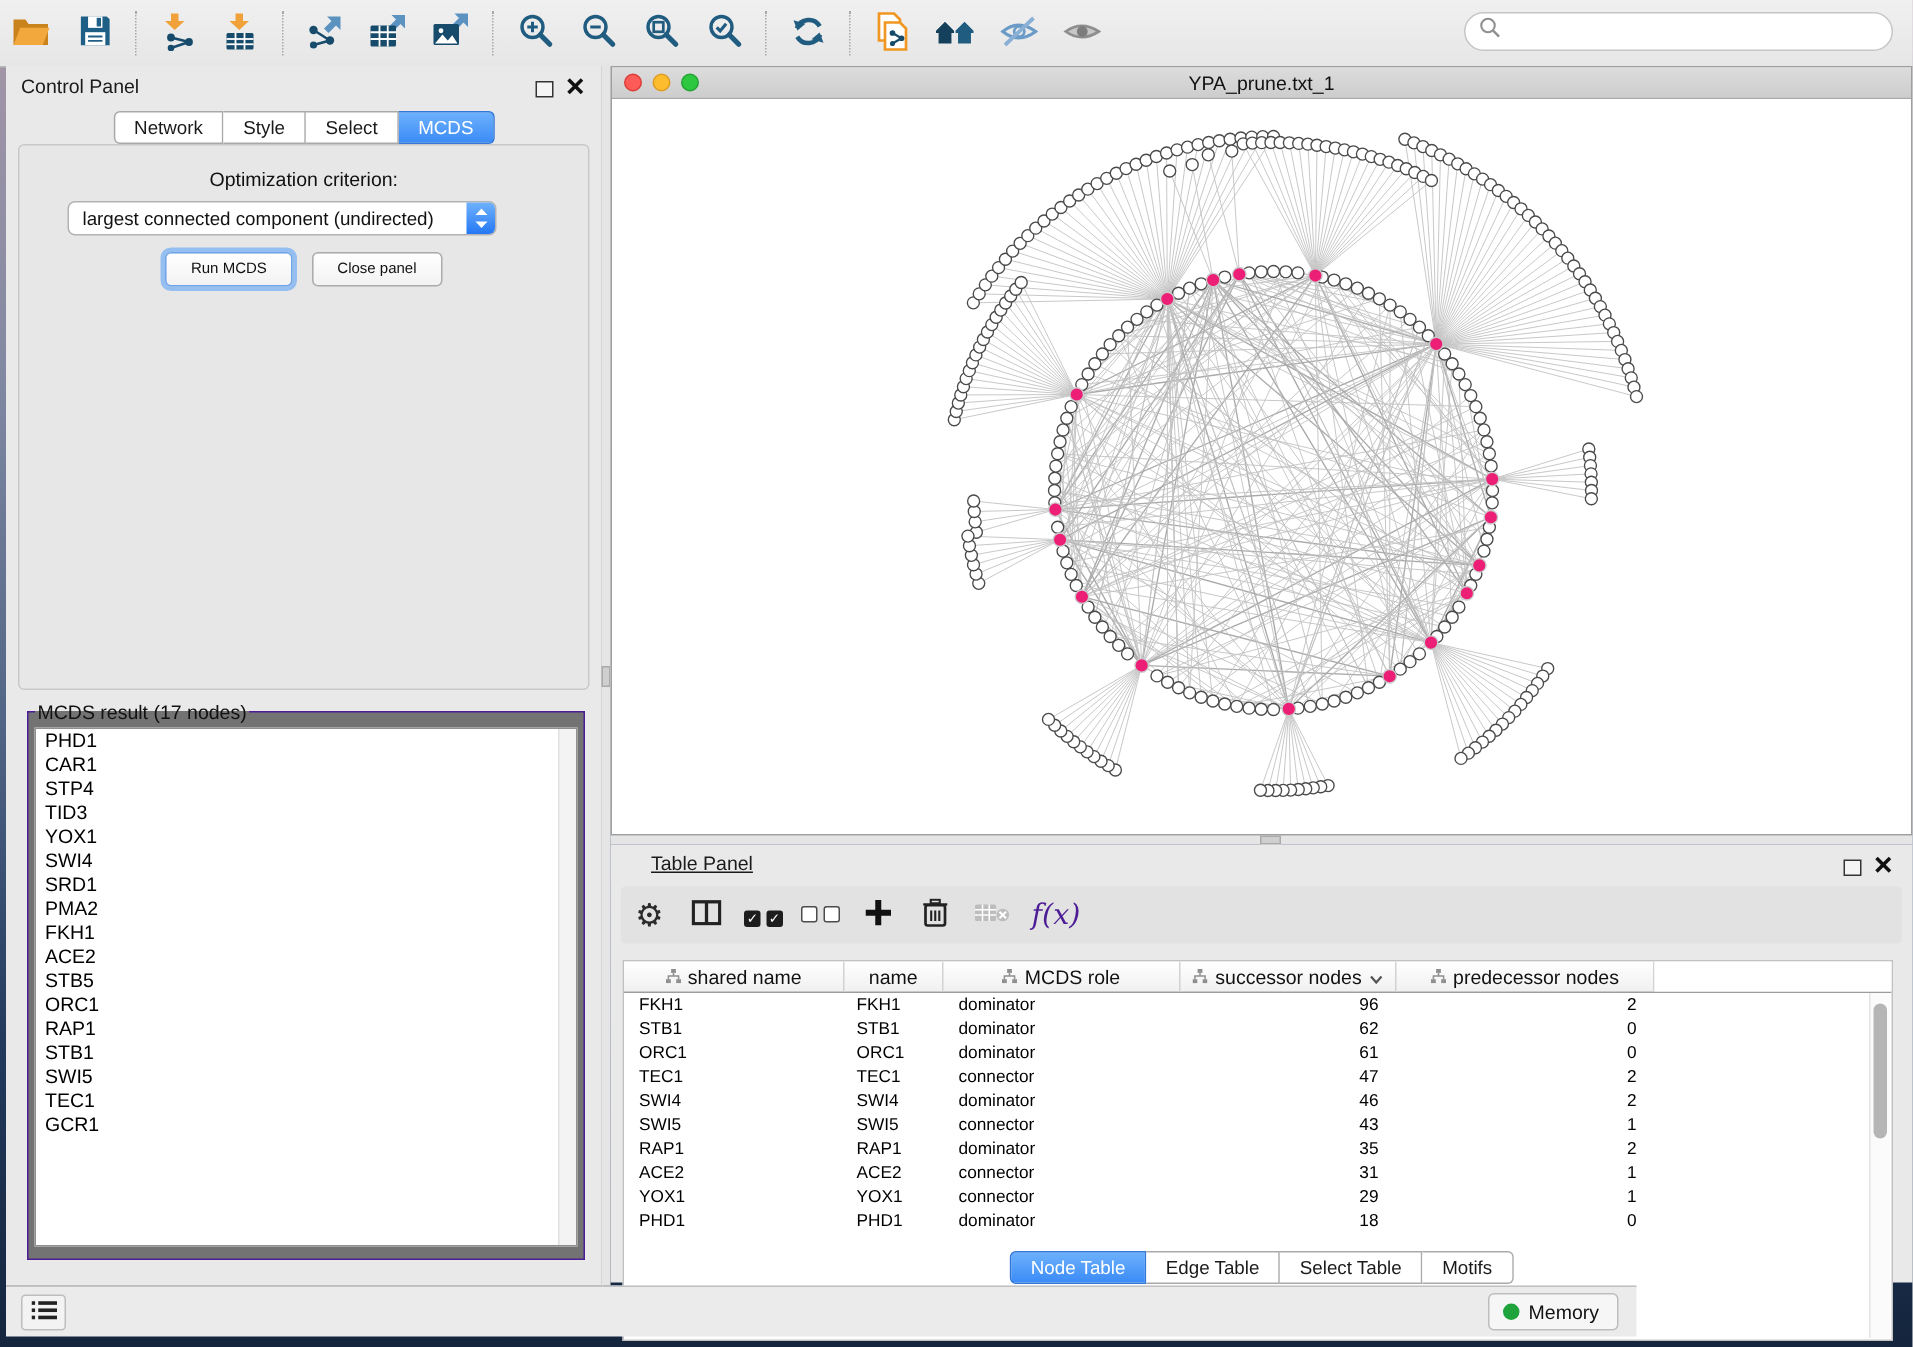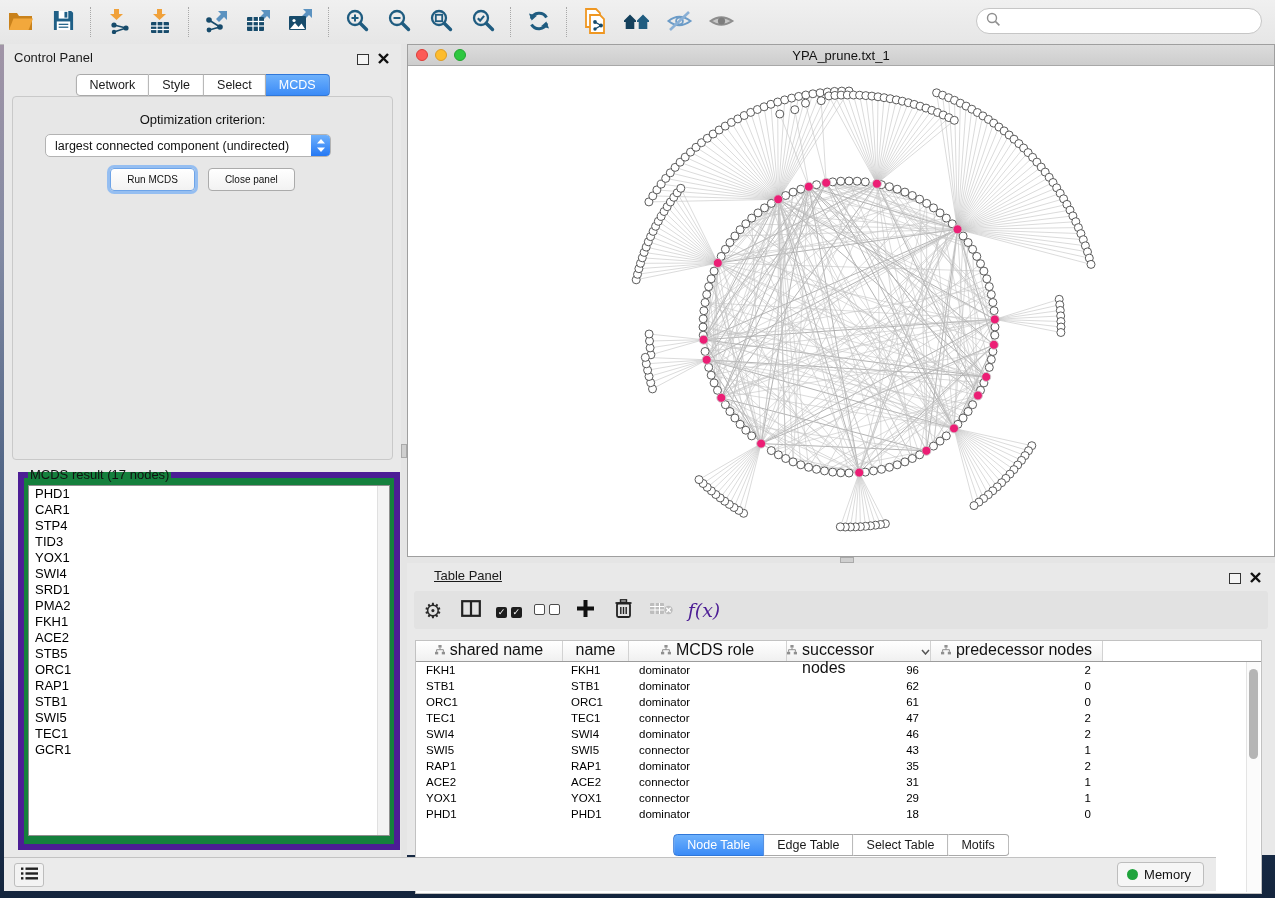--- a/index.html
+++ b/index.html
@@ -39,21 +39,21 @@
   .mcds-select{position:absolute;left:41px;top:90px;width:286px;height:23px;background:#fff;
     border:1px solid #b3b3b3;border-radius:5px;display:flex;align-items:center;box-sizing:border-box;cursor:default;}
   .mcds-select .sel-text{flex:1;font-size:12.5px;padding-left:9px;color:#111;white-space:nowrap;}
   .sel-stepper{width:19px;height:21px;border-radius:0 4px 4px 0;background:linear-gradient(#6fb1fc,#2478f4);
     display:flex;align-items:center;justify-content:center;}
   .cp-buttons{position:absolute;top:124px;left:0;right:0;display:flex;justify-content:center;gap:13px;}
   .mac-btn{height:23px;padding:0 16px;font-size:10px;background:linear-gradient(#ffffff,#f2f2f2);
     border:1px solid #ababab;border-radius:4px;color:#111;font-family:"Liberation Sans",sans-serif;cursor:pointer;}
   .mac-btn.focused{box-shadow:0 0 0 3px rgba(82,157,250,.55);border-color:#6ea4e8;}
   .mcds-fieldset{position:absolute;left:14px;top:423px;width:370px;height:371px;
-    border:6px solid #4c1d95;margin:0;padding:0;background:#15803d;}
+    border:1px solid #4c1d95;margin:0;padding:0;background:#737373;}
   .mcds-fieldset legend{font-size:13px;color:#111;margin-left:4px;padding:0 2px;}
   .mcds-listbox{position:absolute;left:4px;right:4px;top:3px;bottom:4px;background:#fff;
     border:1px solid #8f8f8f;overflow:hidden;}
   .mcds-item{font-size:13px;line-height:16px;padding-left:6px;color:#000;cursor:default;}
   .list-scroll-track{position:absolute;top:0;bottom:0;right:0;width:11px;background:#f3f3f3;border-left:1px solid #e0e0e0;}
   
   .v-splitter{position:absolute;left:401px;top:44px;width:6px;height:813px;background:#e5e5e5;}
   .v-splitter .handle{position:absolute;left:0;top:400px;width:6px;height:14px;background:#cfcfcf;border:1px solid #aaa;box-sizing:border-box;}
   .h-splitter{position:absolute;left:407px;top:557px;width:868px;height:6px;background:#e5e5e5;}
   .h-splitter .handle{position:absolute;left:433px;top:0;width:14px;height:6px;background:#cfcfcf;border:1px solid #aaa;box-sizing:border-box;}
@@ -73,34 +73,34 @@
   .tp-toolbar{position:absolute;left:7px;right:7px;top:28px;height:38px;background:#e2e2e2;border-radius:3px;
     display:flex;align-items:center;}
   .tp-ico{width:38px;height:34px;background:none;border:none;display:flex;align-items:center;justify-content:center;cursor:pointer;padding:0;}
   .gear-glyph{font-size:21px;color:#2b2b2b;line-height:1;}
   .fx-glyph{font-family:"DejaVu Serif",serif;font-style:italic;font-size:19px;color:#4c1d95;}
   .chk{width:11px;height:11px;border-radius:2px;display:inline-block;}
   .chk.on{background:#1d1d1d;color:#fff;font-size:9px;line-height:11px;text-align:center;}
   .chk.off{border:1.5px solid #4c4c4c;background:#fff;box-sizing:border-box;}
   .tbl{position:absolute;left:8px;top:77px;width:847px;height:254px;background:#fff;border:1px solid #c2c2c2;box-sizing:border-box;overflow:hidden;}
   .tbl-header{display:flex;height:20px;background:linear-gradient(#ffffff,#f0f0f0);border-bottom:1px solid #9c9c9c;}
-  .th{display:flex;align-items:flex-start;justify-content:center;gap:5px;font-size:16px;color:#111;
+  .th{display:flex;align-items:center;justify-content:center;gap:5px;font-size:13px;color:#111;
     border-right:1px solid #d2d2d2;box-sizing:border-box;position:relative;}
   .th:last-child{border-right:none;background:#fff;}
   .tbl-row{display:flex;height:16px;align-items:center;}
   .td{font-size:11.5px;color:#000;box-sizing:border-box;white-space:nowrap;overflow:hidden;}
   .c0{width:147px;}.c1{width:66px;}.c2{width:158px;}.c3{width:144px;}.c4{width:172px;}.c5{flex:1;}
   .td.c0,.td.c2{padding-left:10px;}
   .td.c1{padding-left:8px;}
   .td.c3,.td.c4{text-align:right;padding-right:12px;}
   .tbl-scroll{position:absolute;right:1px;top:21px;bottom:1px;width:13px;background:#fbfbfb;border-left:1px solid #e4e4e4;}
   .tbl-thumb{position:absolute;left:2px;top:7px;width:9px;height:90px;background:#b5b5b5;border-radius:5px;}
   #tp-tabs{top:271px;left:50%;transform:translateX(-50%);border-radius:11px;}
   
-  .status-bar{position:absolute;left:4px;top:857px;width:1212px;height:34px;background:#ebebeb;border-top:1px solid #c2c2c2;box-sizing:border-box;}
+  .status-bar{position:absolute;left:4px;top:857px;width:1087px;height:34px;background:#ebebeb;border-top:1px solid #c2c2c2;box-sizing:border-box;}
   .status-left-btn{position:absolute;left:10px;top:5px;width:30px;height:24px;background:#f3f3f3;border:1px solid #bdbdbd;border-radius:3px;
     display:flex;align-items:center;justify-content:center;cursor:pointer;}
   .memory-btn{position:absolute;right:12px;top:4px;height:25px;padding:0 12px 0 9px;background:#f6f6f6;border:1px solid #bdbdbd;border-radius:4px;
     display:flex;align-items:center;gap:6px;font-size:13px;color:#111;cursor:pointer;font-family:"Liberation Sans",sans-serif;}
   .mem-dot{width:11px;height:11px;border-radius:50%;background:#1fa33c;}
 </style>
 </head>
 <body>
 
 <div class="toolbar">

